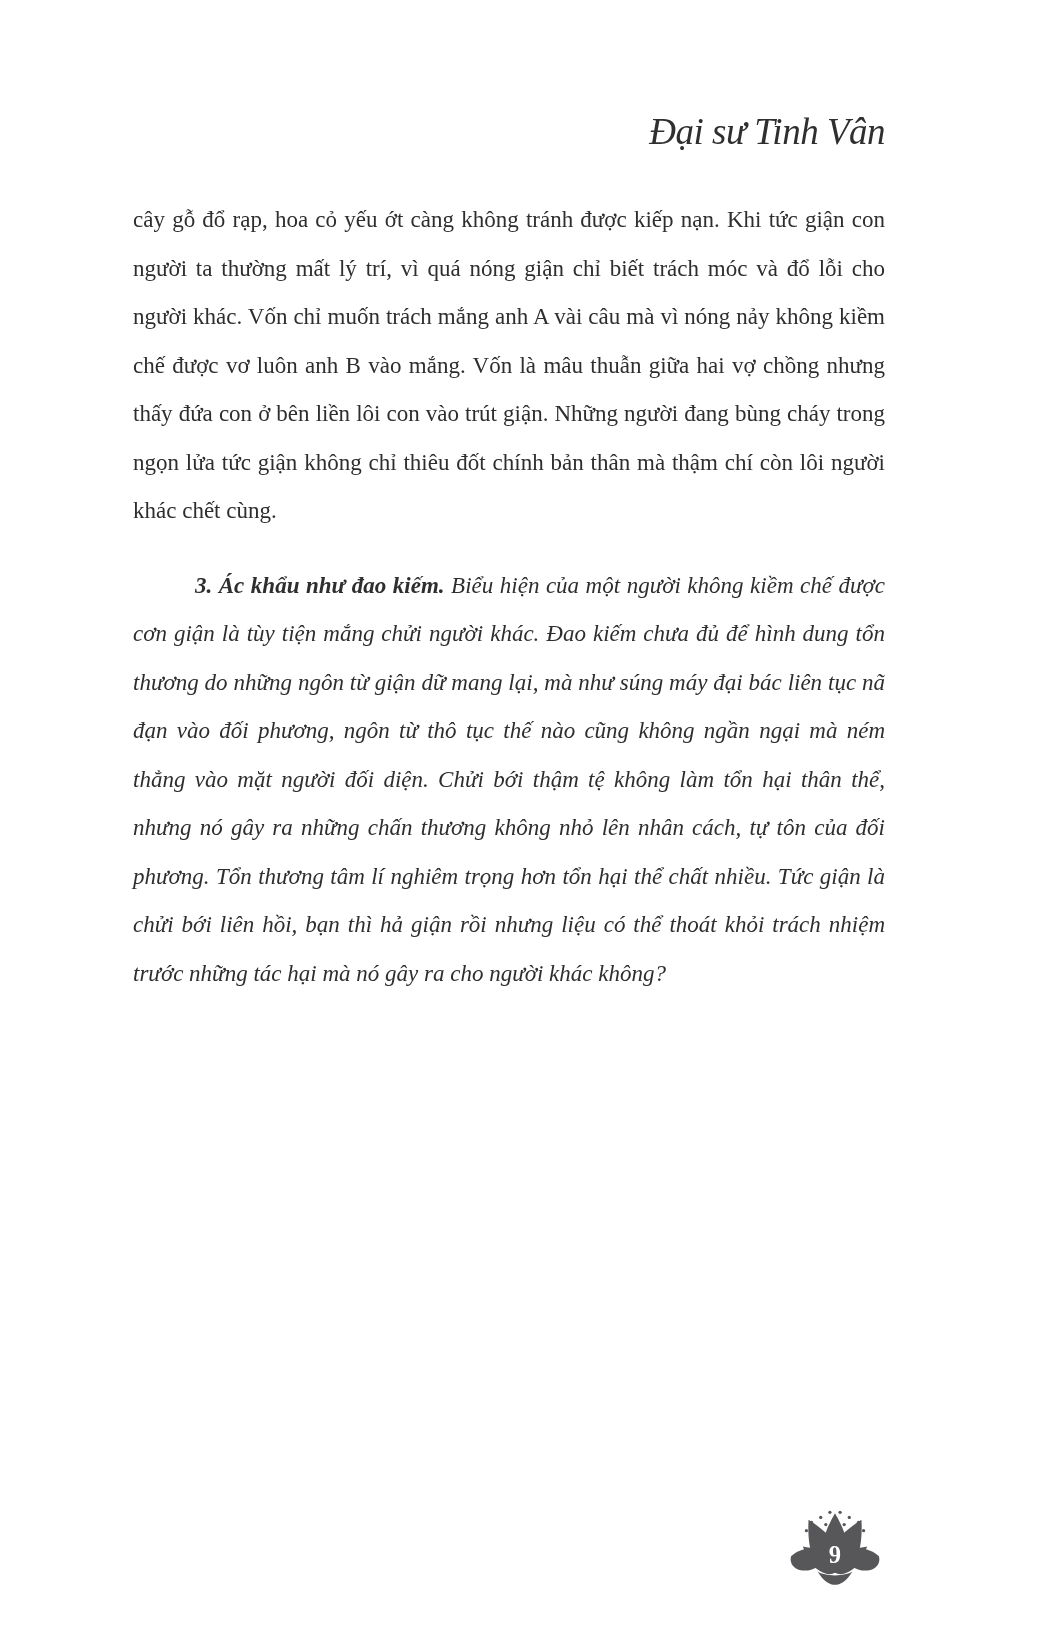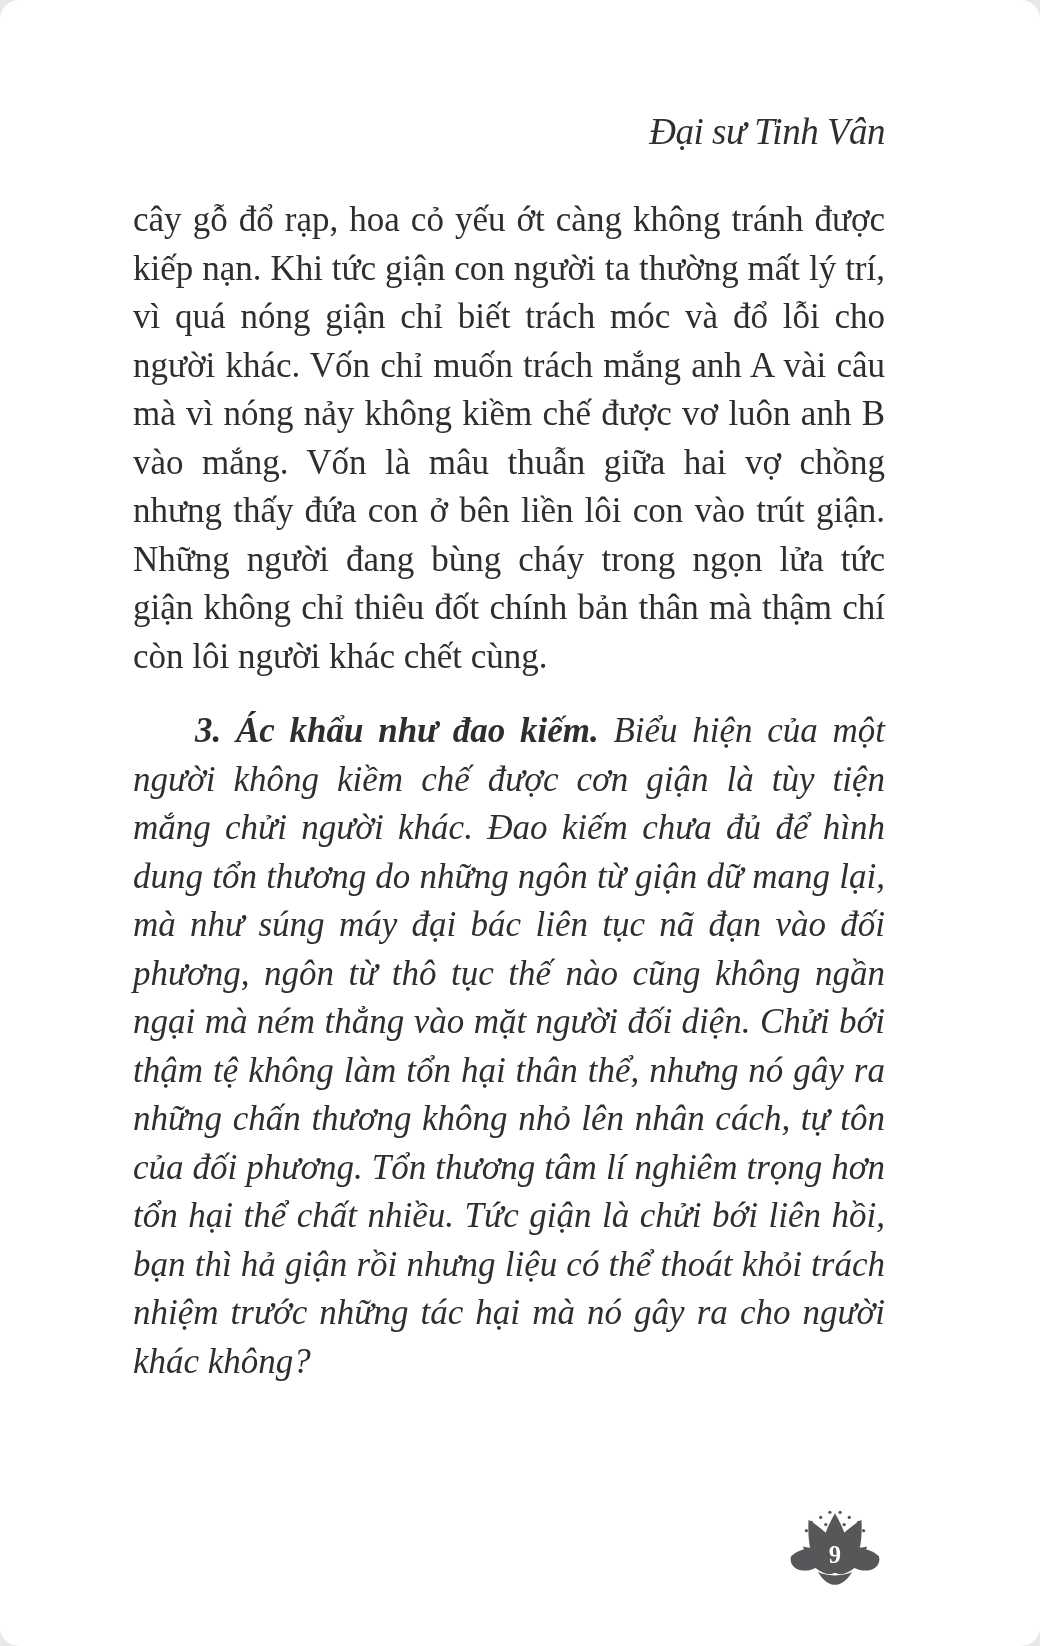--- a/index.html
+++ b/index.html
@@ -9,38 +9,37 @@
   }
   .page {
     position: relative;
     width: 1040px;
     height: 1646px;
     background: #ffffff;
     overflow: hidden;
     font-family: "Liberation Serif", "DejaVu Serif", serif;
     color: #2e2e2e;
     margin: 0 auto;
-    border-radius: 19px;
   }
   .running-header {
     position: absolute;
     top: 110px;
     right: 155px;
     font-style: italic;
     font-size: 37px;
     letter-spacing: -0.5px;
     color: #2f2f2f;
     white-space: nowrap;
   }
   .body-text {
     position: absolute;
     left: 133px;
     top: 196px;
     width: 752px;
-    font-size: 35px;
+    font-size: 23px;
     line-height: 48.5px;
     text-align: justify;
   }
   .body-text p {
     margin: 0;
     padding: 0;
   }
   .para-2 {
     margin-top: 26px !important;
     text-indent: 62px;

